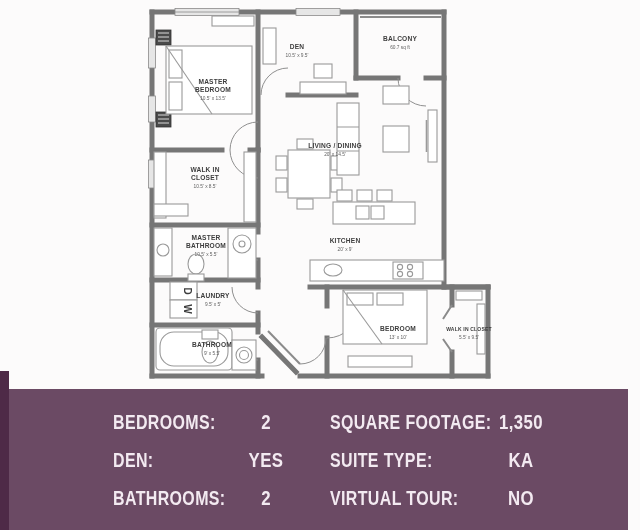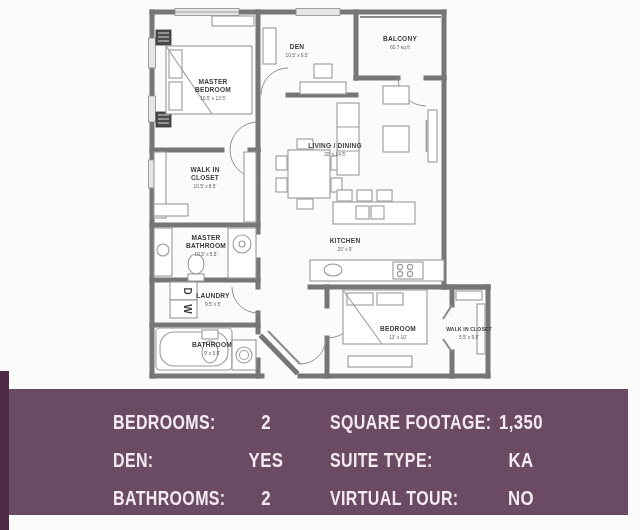--- a/index.html
+++ b/index.html
@@ -16,21 +16,21 @@
   .wall{stroke:#767676;stroke-width:5;fill:none;stroke-linecap:square;}
   .wall-thin{stroke:#8b8b8b;stroke-width:2;fill:none;}
   .furn{stroke:#9a9a9a;stroke-width:1.1;fill:#ffffff;}
   .furnl{stroke:#9a9a9a;stroke-width:1.1;fill:none;}
   .door{stroke:#8f8f8f;stroke-width:1;fill:none;}
   .win{fill:#e6e6e6;stroke:#8a8a8a;stroke-width:.8;}
   .dark{fill:#4a4a4a;stroke:#333;stroke-width:.8;}
   .wd-letter{font-size:10px;font-weight:bold;fill:#3d3d3d;text-anchor:middle;}
 
   .accent-bar{position:absolute;left:0;top:371px;width:9px;height:159px;}
-  .info-panel{position:absolute;left:9px;right:12px;top:389px;height:126px;}
+  .info-panel{position:absolute;left:9px;right:12px;top:389px;height:141px;}
   .info-label{
     position:absolute;font-weight:bold;font-size:21px;letter-spacing:.5px;
     white-space:nowrap;transform:scaleX(.76);transform-origin:0 0;
   }
   .info-value{
     position:absolute;font-weight:bold;font-size:21px;letter-spacing:.5px;
     text-align:center;transform:scaleX(.8);transform-origin:50% 0;
   }
 </style>
 </head>

